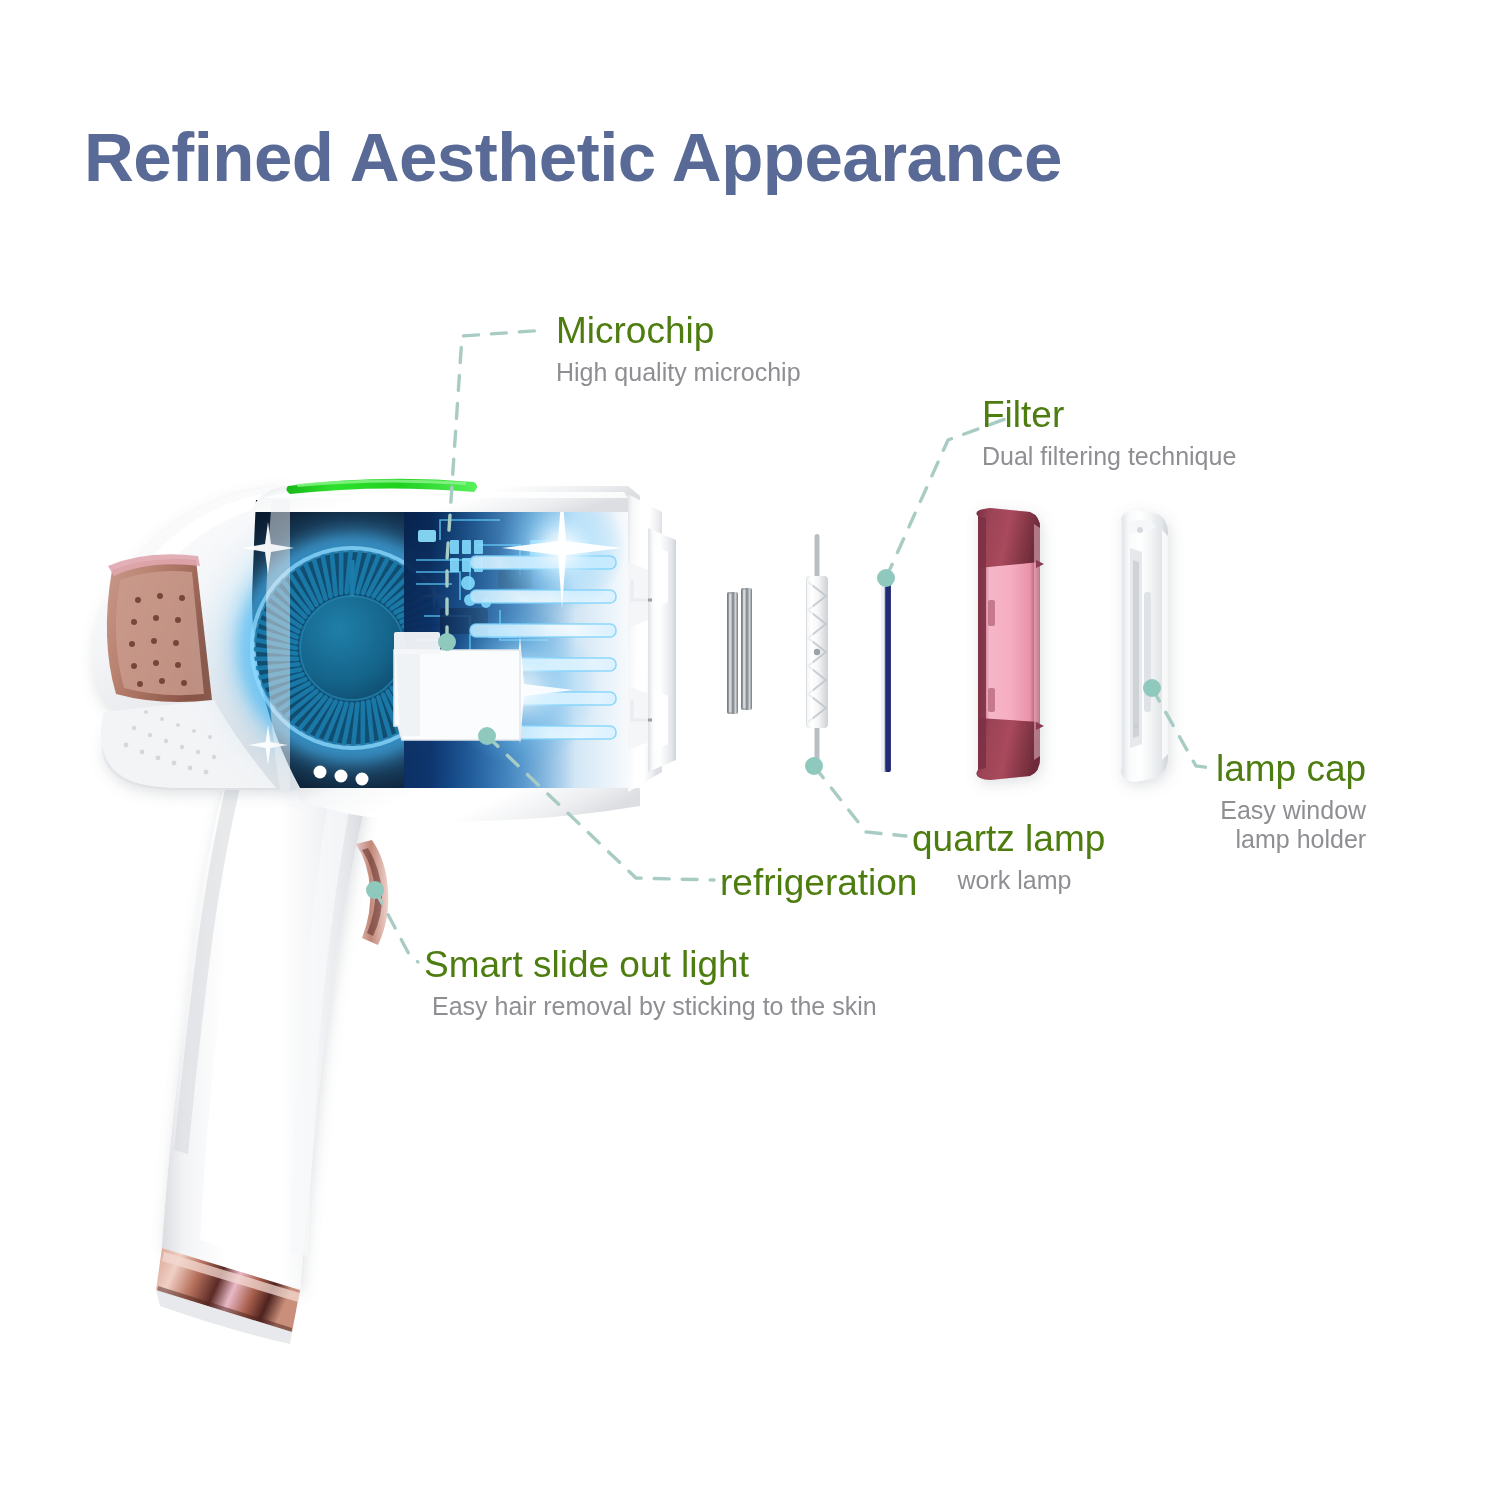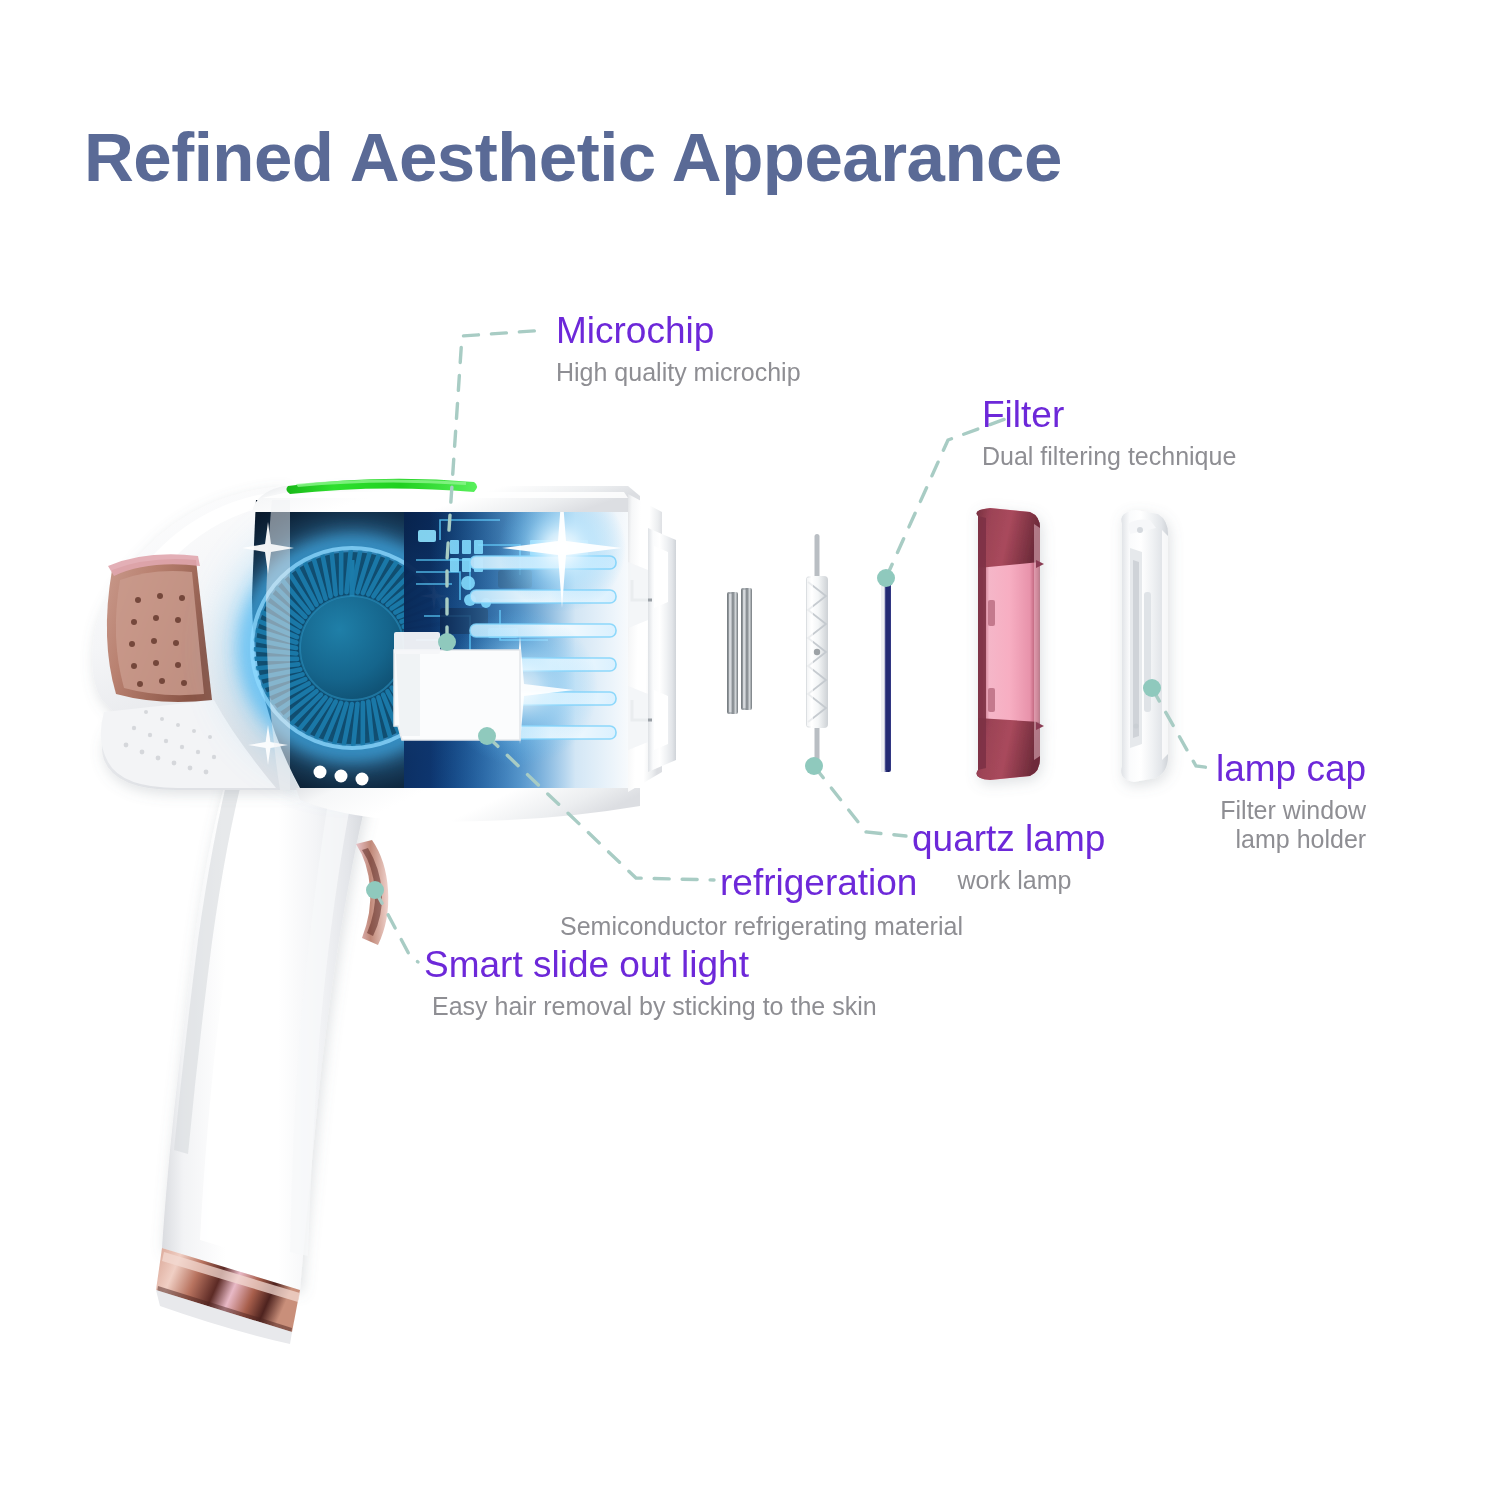--- a/index.html
+++ b/index.html
@@ -23,21 +23,21 @@
     color:#5a6a96;
     white-space:nowrap;
   }
 
   
   .callout { position:absolute; white-space:nowrap; }
   .callout .c-title {
     display:block;
     font-size:37px;
     font-weight:400;
-    color:#6d28d9;
+    color:#4d7c0f;
     letter-spacing:0px;
     line-height:1.0;
   }
   .callout .c-sub {
     display:block;
     font-size:25px;
     font-weight:400;
     color:#8e8e93;
     line-height:1.16;
     margin-top:9px;
@@ -631,32 +631,31 @@
     <span class="c-sub">High quality microchip</span>
   </div>
 
   <div class="callout" style="left:982px; top:396px;">
     <span class="c-title">Filter</span>
     <span class="c-sub">Dual filtering technique</span>
   </div>
 
   <div class="callout" style="left:1216px; top:750px;">
     <span class="c-title">lamp cap</span>
-    <span class="c-sub">Filter window</span>
+    <span class="c-sub">Easy window</span>
     <span class="c-sub" style="margin-top:0;">lamp holder</span>
   </div>
 
   <div class="callout" style="left:912px; top:820px;">
     <span class="c-title">quartz lamp</span>
     <span class="c-sub" style="text-align:center; display:block; width:205px;">work lamp</span>
   </div>
 
   <div class="callout" style="left:720px; top:864px;">
     <span class="c-title">refrigeration</span>
-    <span class="c-sub" style="margin-left:-160px; margin-top:11px;">Semiconductor refrigerating material</span>
   </div>
 
   <div class="callout" style="left:424px; top:946px;">
     <span class="c-title">Smart slide out light</span>
     <span class="c-sub" style="margin-left:8px;">Easy hair removal by sticking to the skin</span>
   </div>
 
 </div>
 
 </body></html>

